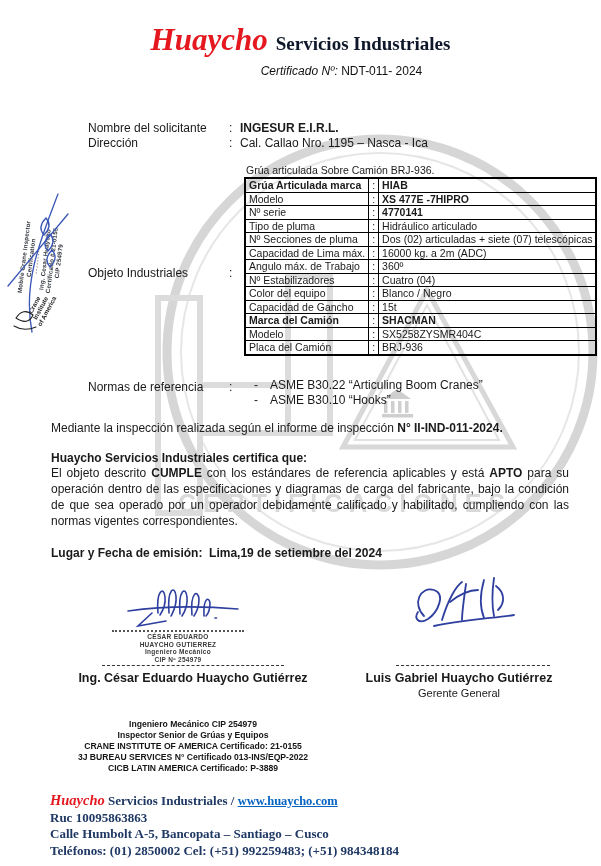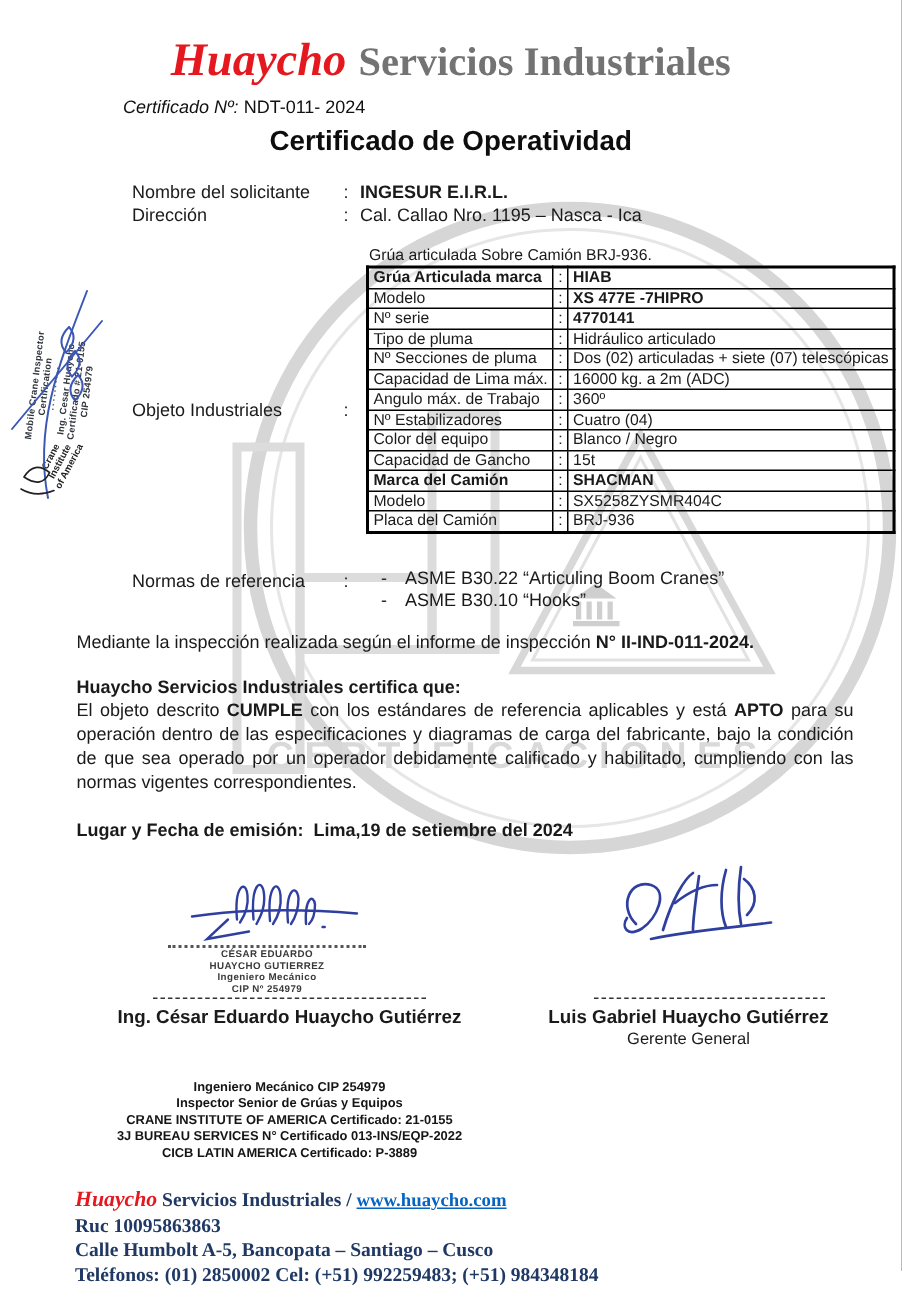--- a/index.html
+++ b/index.html
@@ -7,22 +7,22 @@
     position:relative;width:601px;height:866px;margin:0 auto;background:#ffffff;
     font-family:"Liberation Sans",sans-serif;color:#1a1a1a;overflow:hidden;
   }
   .abs{position:absolute;}
   .z1{z-index:2;}
   
   .watermark{position:absolute;inset:0;z-index:1;pointer-events:none;}
   
   .header-line{top:22px;left:0;right:0;text-align:center;white-space:nowrap;}
   .brand-red{font-family:"Liberation Serif",serif;font-style:italic;font-weight:bold;font-size:31px;color:#e4181e;}
-  .brand-rest{font-family:"Liberation Serif",serif;font-weight:bold;font-size:27px;color:#737373;margin-left:8px;}
-  .cert-line{top:64px;left:0;right:0;padding-left:82px;font-size:12px;color:#111;}
+  .brand-rest{font-family:"Liberation Serif",serif;font-weight:bold;font-size:19px;color:#0f172a;margin-left:8px;}
+  .cert-line{top:64px;left:0;right:0;text-align:center;padding-left:82px;font-size:12px;color:#111;}
   .cert-label{font-style:italic;}
   .doc-title{top:83px;left:0;right:0;text-align:center;font-size:18.5px;font-weight:bold;color:#0d0d0d;}
   
   .field-row{left:88px;width:500px;font-size:12px;}
   .f-colon{position:absolute;left:141px;}
   .f-value{position:absolute;left:152px;white-space:nowrap;}
   .bold{font-weight:bold;}
   
   .equip{left:244px;top:164px;width:320px;}
   .equip-caption{font-size:10.5px;margin:0 0 1px 2px;white-space:nowrap;}
@@ -90,21 +90,20 @@
     <text x="345" y="512" text-anchor="middle" font-family="Liberation Sans, sans-serif" font-size="25" font-weight="bold" letter-spacing="7" fill="#d9d9d9" id="wm-text">CERTIFICACIONES</text>
   </svg>
 
   <div class="abs z1 header-line">
     <span class="brand-red">Huaycho</span><span class="brand-rest">Servicios Industriales</span>
   </div>
   <div class="abs z1 cert-line">
     <span class="cert-label">Certificado Nº:</span>
     <span>NDT-011- 2024</span>
   </div>
-  <div class="abs z1 doc-title">Certificado de Operatividad</div>
 
   <div class="abs z1 field-row" style="top:121px;">
     <span>Nombre del solicitante</span>
     <span class="f-colon">:</span>
     <span class="f-value bold">INGESUR E.I.R.L.</span>
   </div>
   <div class="abs z1 field-row" style="top:136px;">
     <span>Dirección</span>
     <span class="f-colon">:</span>
     <span class="f-value">Cal. Callao Nro. 1195 – Nasca - Ica</span>

